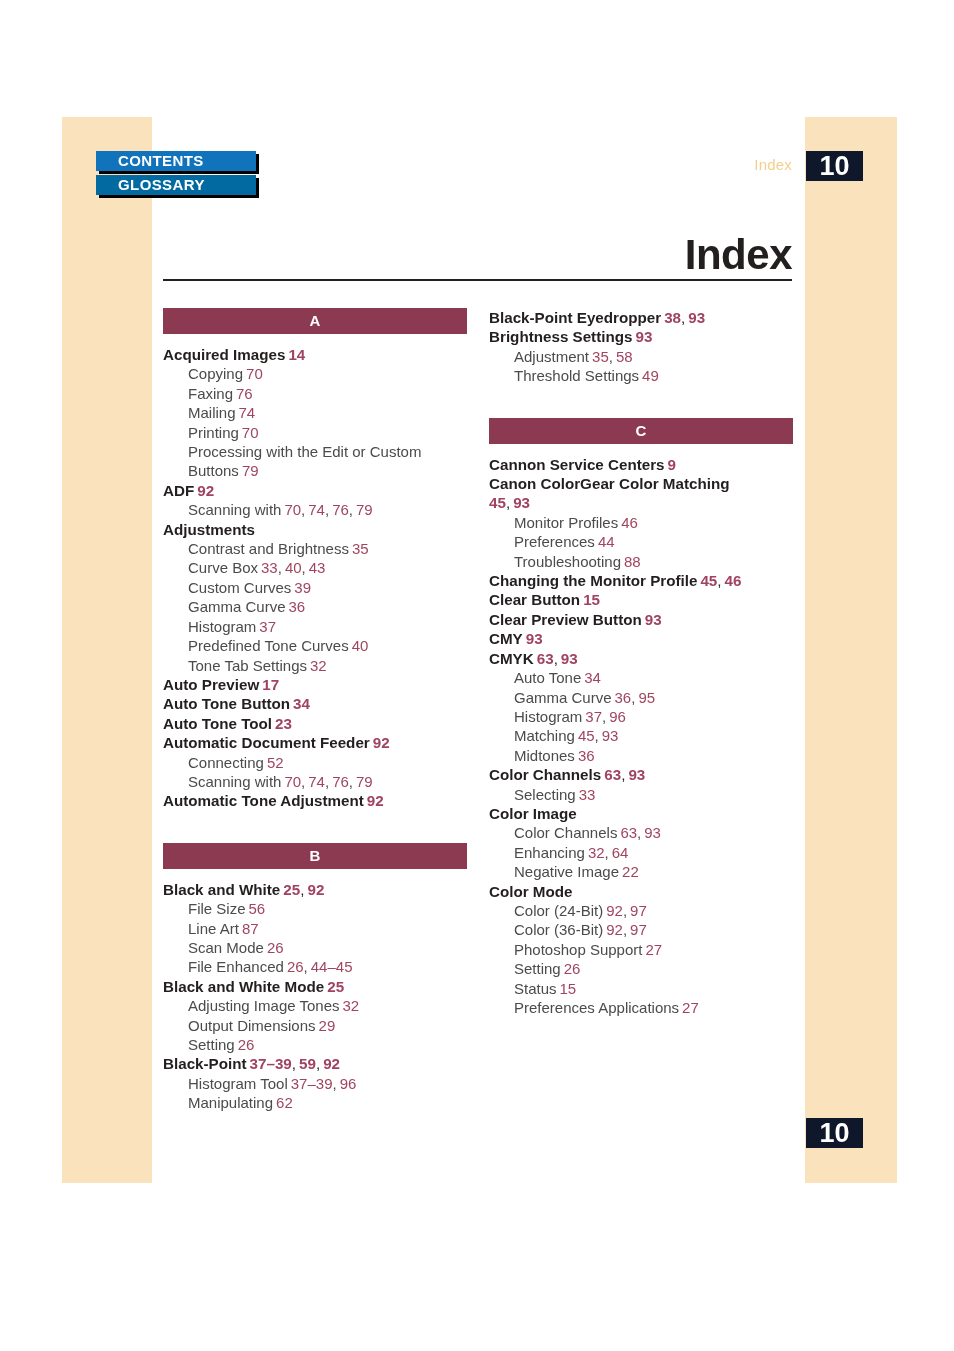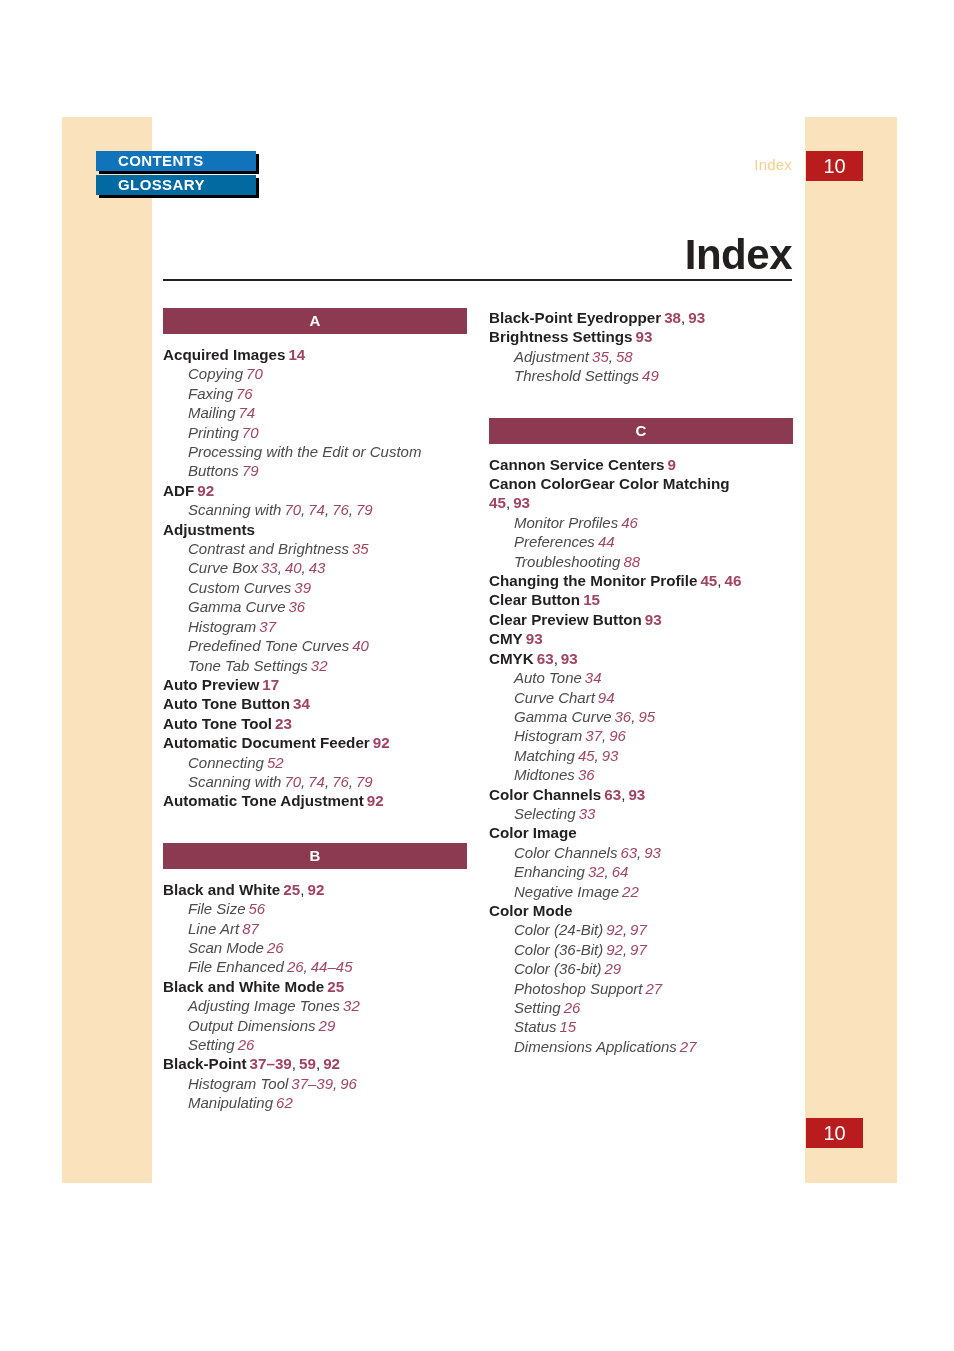--- a/index.html
+++ b/index.html
@@ -47,24 +47,24 @@
   .runhead {
     position: absolute;
     right: 162px;
     top: 156px;
     font-size: 15px;
     color: #f5cf8e;
     letter-spacing: 0.2px;
   }
   .chapter-tab {
     position: absolute;
-    background: #b91c1c;
+    background: #0f172a;
     color: #ffffff;
-    font-weight: normal;
-    font-size: 20px;
+    font-weight: bold;
+    font-size: 27px;
     text-align: center;
     line-height: 30px;
     width: 57px;
     height: 30px;
     left: 806px;
   }
   .chapter-tab-top    { top: 151px; }
   .chapter-tab-bottom { top: 1118px; }
 
   
@@ -115,21 +115,20 @@
     color: #231f1e;
     font-weight: bold;
     margin: 0;
     padding: 0;
   }
   .entry.sub {
     font-weight: normal;
     color: #4b4b4b;
     padding-left: 25px;
     font-size: 15px;
-    font-style: italic;
   }
   .entry .pg {
     color: #a04361;
     font-weight: inherit;
     margin-left: 3px;
   }
   .entry.sub .pg { color: #a0455f; }
   .entry .sep {
     color: #231f1e;
     font-weight: normal;
@@ -204,35 +203,33 @@
       <div class="entry"><span>Canon ColorGear Color Matching</span><span class="cont"><span class="pg" style="margin-left: 0px;">45</span><span class="sep">,</span><span class="pg">93</span></span></div>
       <div class="entry sub"><span>Monitor Profiles</span><span class="pg">46</span></div>
       <div class="entry sub"><span>Preferences</span><span class="pg">44</span></div>
       <div class="entry sub"><span>Troubleshooting</span><span class="pg">88</span></div>
       <div class="entry"><span>Changing the Monitor Profile</span><span class="pg">45</span><span class="sep">,</span><span class="pg">46</span></div>
       <div class="entry"><span>Clear Button</span><span class="pg">15</span></div>
       <div class="entry"><span>Clear Preview Button</span><span class="pg">93</span></div>
       <div class="entry"><span>CMY</span><span class="pg">93</span></div>
       <div class="entry"><span>CMYK</span><span class="pg">63</span><span class="sep">,</span><span class="pg">93</span></div>
       <div class="entry sub"><span>Auto Tone</span><span class="pg">34</span></div>
-      <div class="entry sub"><span>Curve Chart</span><span class="pg">94</span></div>
       <div class="entry sub"><span>Gamma Curve</span><span class="pg">36</span><span class="sep">,</span><span class="pg">95</span></div>
       <div class="entry sub"><span>Histogram</span><span class="pg">37</span><span class="sep">,</span><span class="pg">96</span></div>
       <div class="entry sub"><span>Matching</span><span class="pg">45</span><span class="sep">,</span><span class="pg">93</span></div>
       <div class="entry sub"><span>Midtones</span><span class="pg">36</span></div>
       <div class="entry"><span>Color Channels</span><span class="pg">63</span><span class="sep">,</span><span class="pg">93</span></div>
       <div class="entry sub"><span>Selecting</span><span class="pg">33</span></div>
       <div class="entry"><span>Color Image</span></div>
       <div class="entry sub"><span>Color Channels</span><span class="pg">63</span><span class="sep">,</span><span class="pg">93</span></div>
       <div class="entry sub"><span>Enhancing</span><span class="pg">32</span><span class="sep">,</span><span class="pg">64</span></div>
       <div class="entry sub"><span>Negative Image</span><span class="pg">22</span></div>
       <div class="entry"><span>Color Mode</span></div>
       <div class="entry sub"><span>Color (24-Bit)</span><span class="pg">92</span><span class="sep">,</span><span class="pg">97</span></div>
       <div class="entry sub"><span>Color (36-Bit)</span><span class="pg">92</span><span class="sep">,</span><span class="pg">97</span></div>
-      <div class="entry sub"><span>Color (36-bit)</span><span class="pg">29</span></div>
       <div class="entry sub"><span>Photoshop Support</span><span class="pg">27</span></div>
       <div class="entry sub"><span>Setting</span><span class="pg">26</span></div>
       <div class="entry sub"><span>Status</span><span class="pg">15</span></div>
-      <div class="entry sub"><span>Dimensions Applications</span><span class="pg">27</span></div>
+      <div class="entry sub"><span>Preferences Applications</span><span class="pg">27</span></div>
     </div>
   </div>
 
 <div class="chapter-tab chapter-tab-bottom">10</div>
 
 </body></html>

